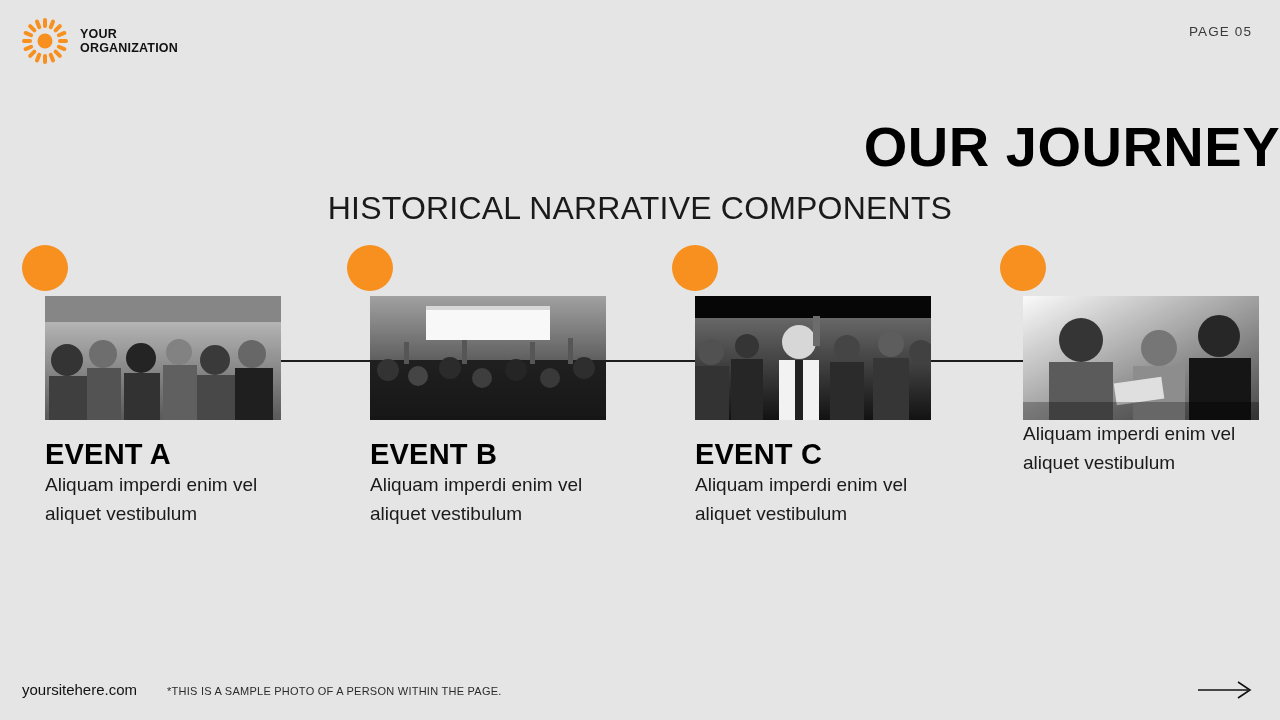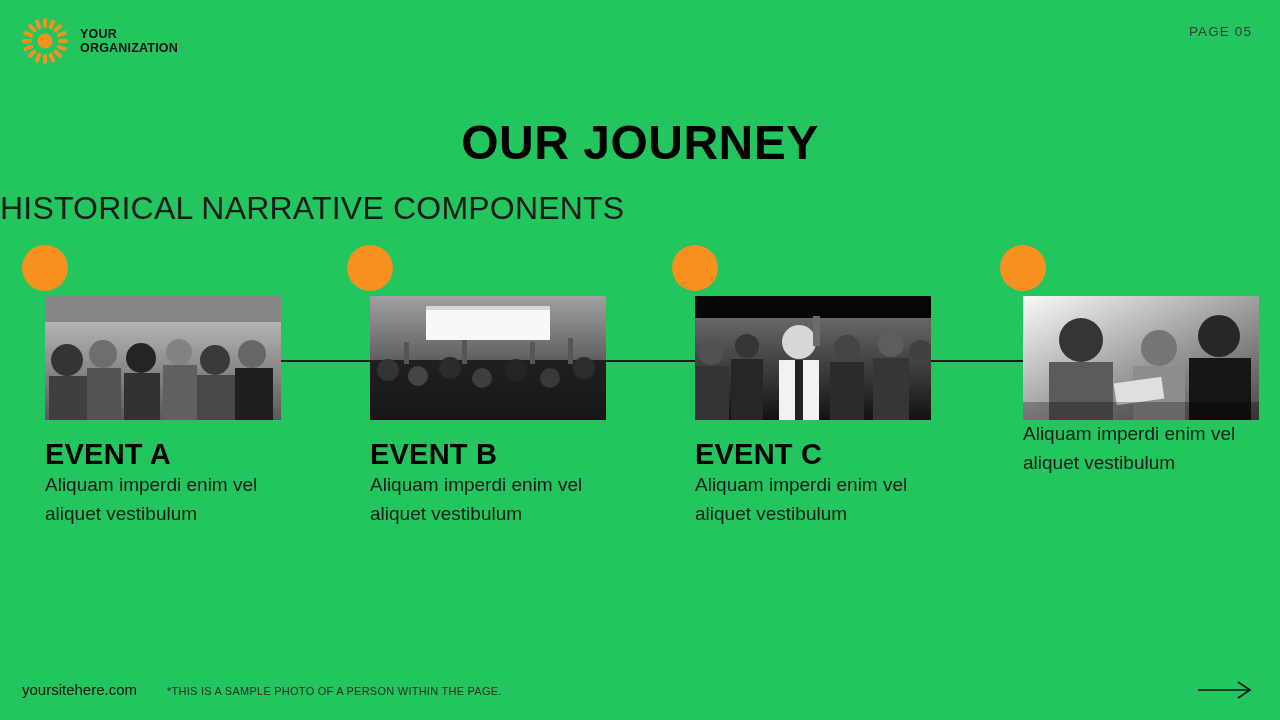--- a/index.html
+++ b/index.html
@@ -5,21 +5,21 @@
   * { box-sizing: border-box; margin: 0; padding: 0; }
   html, body {
     width: 1280px; height: 720px;
     background: #ffffff;
     font-family: "Liberation Sans", sans-serif;
     overflow: hidden;
   }
   .slide {
     position: relative;
     width: 1280px; height: 720px;
-    background: #22c55e;
+    background: #e5e5e5;
   }
 
   
   .header {
     position: absolute;
     top: 18px; left: 22px;
     display: flex; align-items: center; gap: 12px;
   }
   .logo-mark {
     width: 46px; height: 46px;
@@ -43,30 +43,31 @@
     font-size: 13.5px;
     letter-spacing: 1.1px;
     color: #3a3a3a;
     font-weight: normal;
   }
 
   
   .title {
     position: absolute;
     top: 118px; left: 0; width: 1280px;
-    text-align: center;
-    font-size: 48px;
+    text-align: right;
+    font-size: 56px;
     font-weight: bold;
     letter-spacing: 0.5px;
     color: #000000;
     line-height: 1.05;
   }
   .subtitle {
     position: absolute;
     top: 190px; left: 0; width: 1280px;
+    text-align: center;
     font-size: 32px;
     font-weight: normal;
     letter-spacing: 0.2px;
     color: #1a1a1a;
   }
 
   
   .timeline {
     position: absolute;
     top: 270px; left: 0; width: 1032px; height: 300px;

